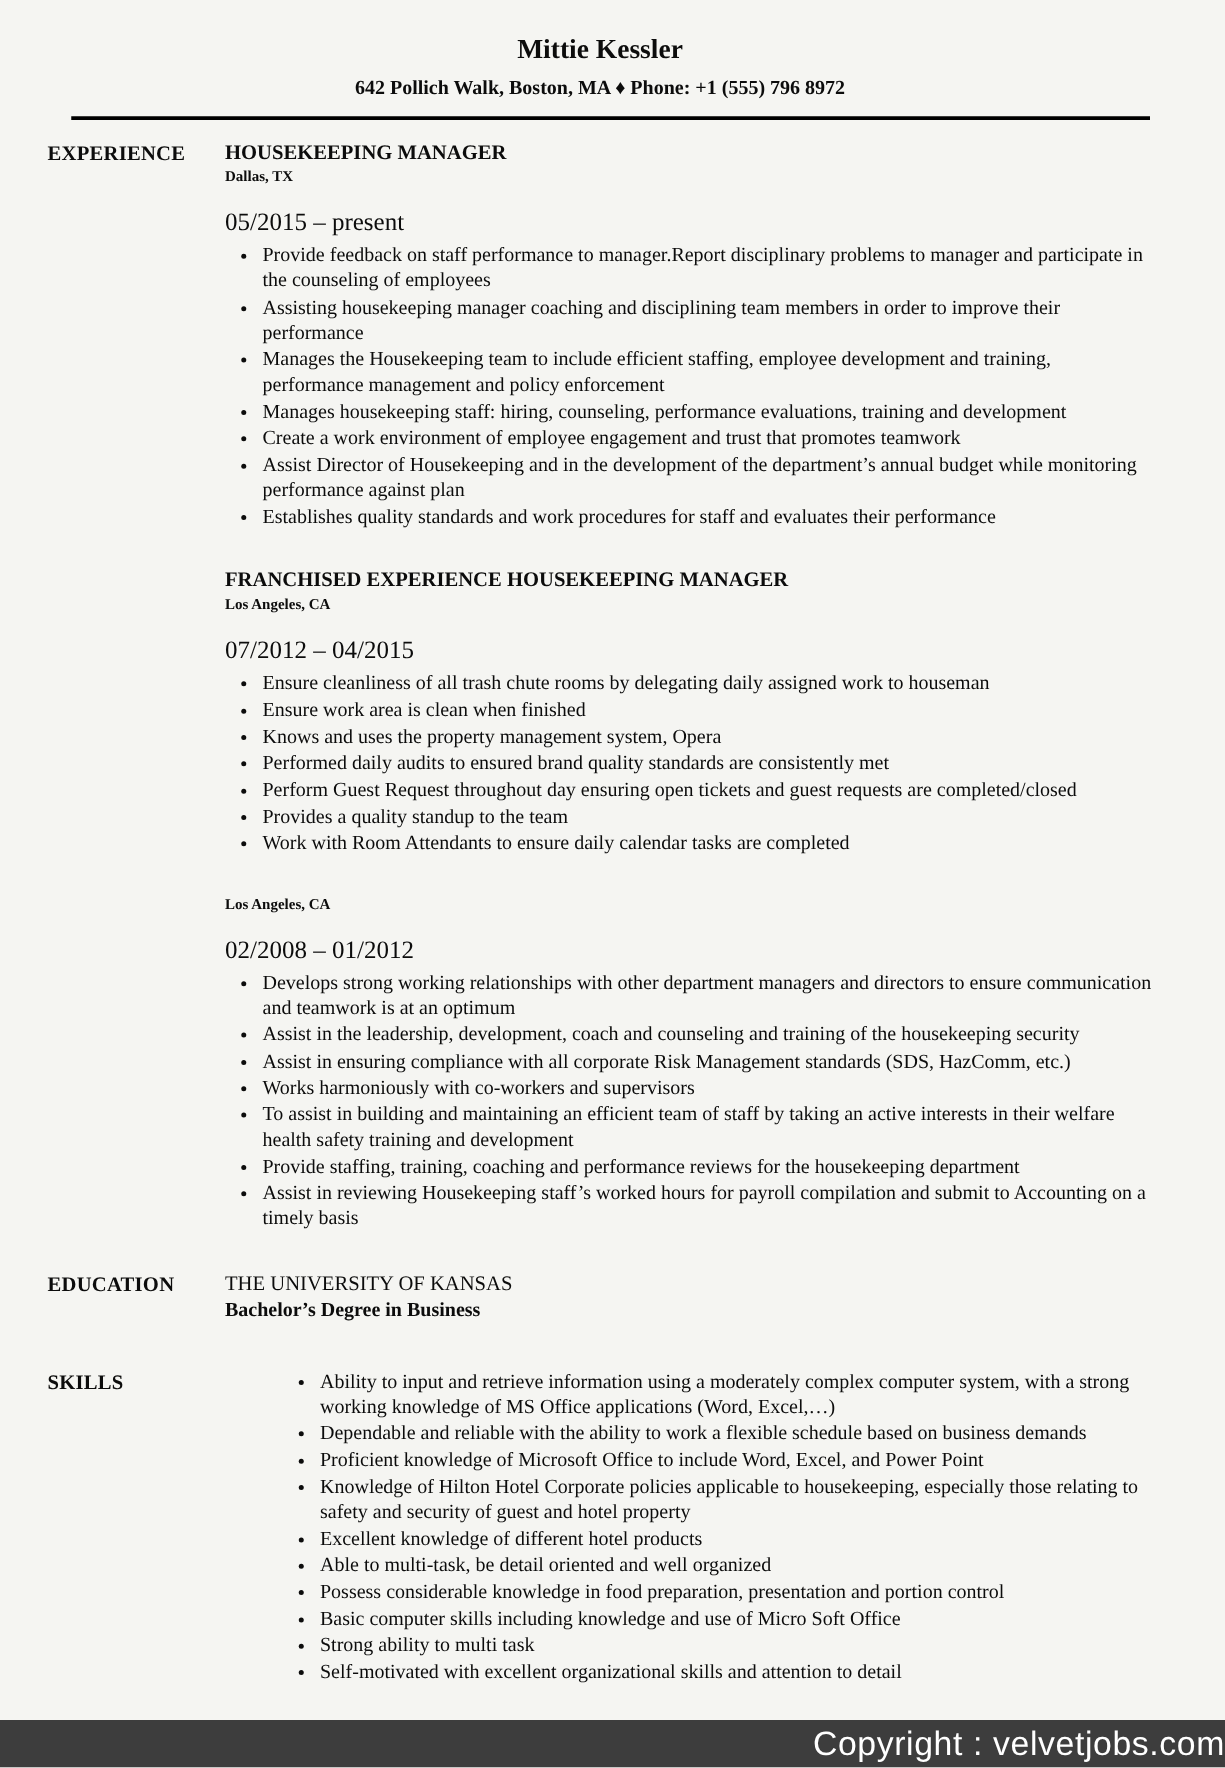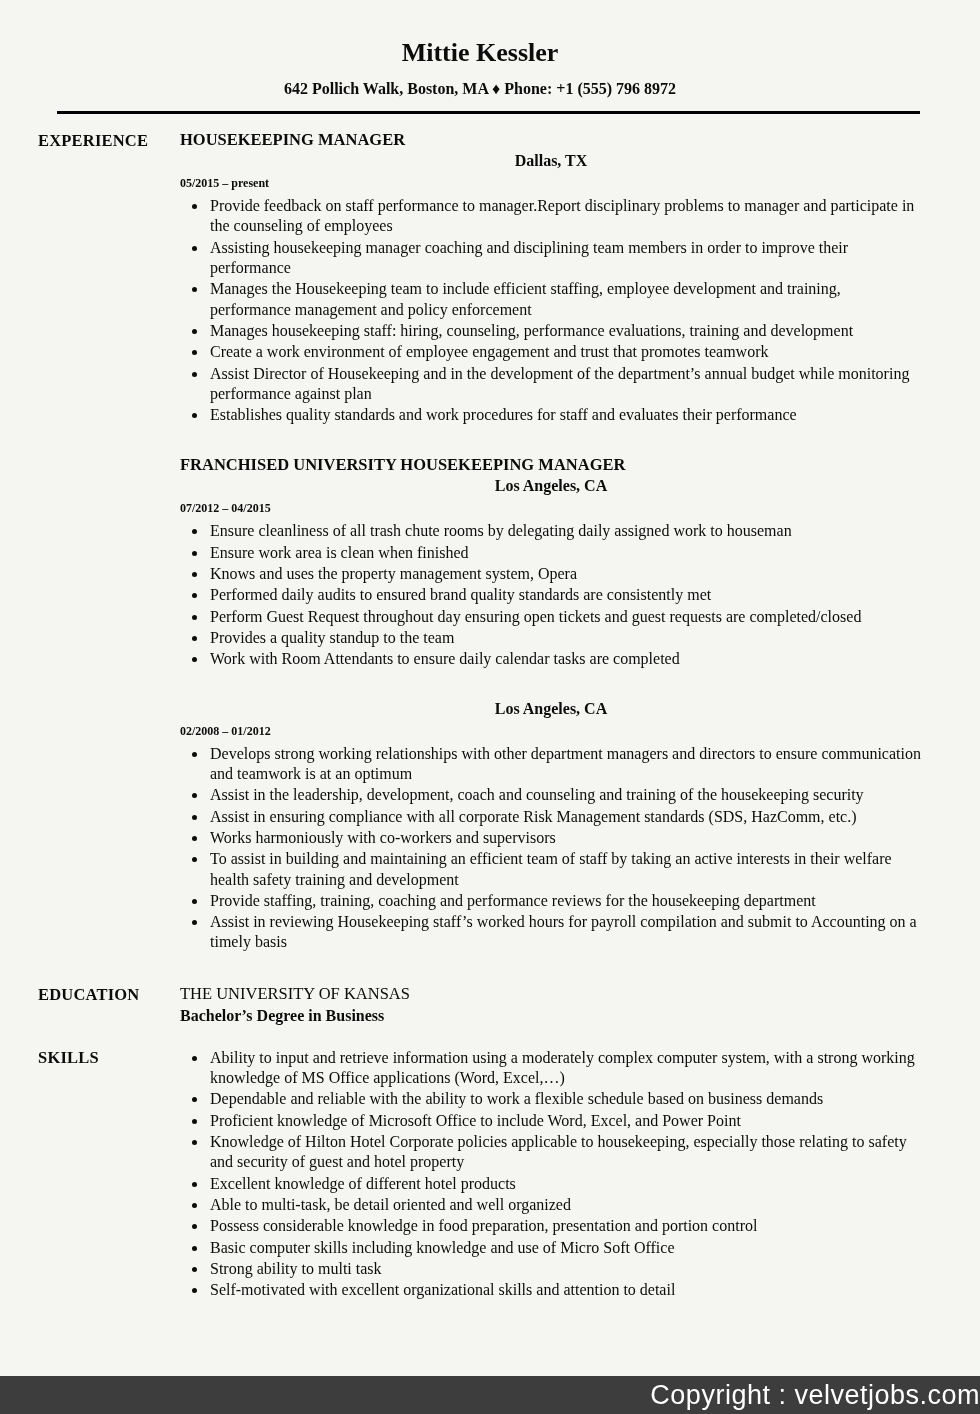--- a/index.html
+++ b/index.html
@@ -10,36 +10,36 @@
     background: #f5f5f2;
     font-family: "Liberation Serif", serif;
     color: #0c0c0c;
     position: relative;
     overflow: hidden;
   }
   .page { padding: 26px 58px 0 38px; }
 
   
   .header { text-align: center; }
-  .name { font-size: 26px; font-weight: bold; margin: 12px; }
+  .name { font-size: 22px; font-weight: bold; margin: 0; }
   .contact { font-size: 16px; font-weight: bold; margin-top: 10px; }
   .divider { height: 3px; background: #000; margin: 13px 2px 0 19px; }
 
   
   .section { display: grid; grid-template-columns: 142px 1fr; align-items: start; }
   .section-experience { margin-top: 16px; }
   .section-education { margin-top: 30px; }
-  .section-skills { margin-top: 22px; }
+  .section-skills { margin-top: 37px; gap: 46px; }
   .section-label { font-weight: bold; font-size: 16.5px; letter-spacing: 0.2px; padding-top: 1px; }
 
   
   .job + .job { margin-top: 30px; }
   .job-title { font-weight: bold; font-size: 16.5px; font-family: Liberation Serif, serif; }
-  .job-location { font-weight: bold; font-size: 16px; margin-top: 2px; text-align: center; }
-  .job-dates { font-size: 12px; margin-top: 6px; font-weight: bold; }
+  .job-location { font-weight: bold; font-size: 12px; margin-top: 2px; }
+  .job-dates { font-size: 20px; margin-top: 18px; }
 
   ul.bullets { margin: 5px 0 0; padding-left: 28px; list-style: disc; }
   ul.bullets li {
     font-size: 16px;
     line-height: 1.27;
     margin: 1px 0;
     padding-left: 2px;
   }
 
   
@@ -85,21 +85,21 @@
           <li>Assisting housekeeping manager coaching and disciplining team members in order to improve their performance</li>
           <li>Manages the Housekeeping team to include efficient staffing, employee development and training, performance management and policy enforcement</li>
           <li>Manages housekeeping staff: hiring, counseling, performance evaluations, training and development</li>
           <li>Create a work environment of employee engagement and trust that promotes teamwork</li>
           <li>Assist Director of Housekeeping and in the development of the department’s annual budget while monitoring performance against plan</li>
           <li>Establishes quality standards and work procedures for staff and evaluates their performance</li>
         </ul>
       </div>
 
       <div class="job">
-        <div class="job-title">FRANCHISED UNIVERSITY HOUSEKEEPING MANAGER</div>
+        <div class="job-title">FRANCHISED EXPERIENCE HOUSEKEEPING MANAGER</div>
         <div class="job-location">Los Angeles, CA</div>
         <div class="job-dates">07/2012 – 04/2015</div>
         <ul class="bullets">
           <li>Ensure cleanliness of all trash chute rooms by delegating daily assigned work to houseman</li>
           <li>Ensure work area is clean when finished</li>
           <li>Knows and uses the property management system, Opera</li>
           <li>Performed daily audits to ensured brand quality standards are consistently met</li>
           <li>Perform Guest Request throughout day ensuring open tickets and guest requests are completed/closed</li>
           <li>Provides a quality standup to the team</li>
           <li>Work with Room Attendants to ensure daily calendar tasks are completed</li>

